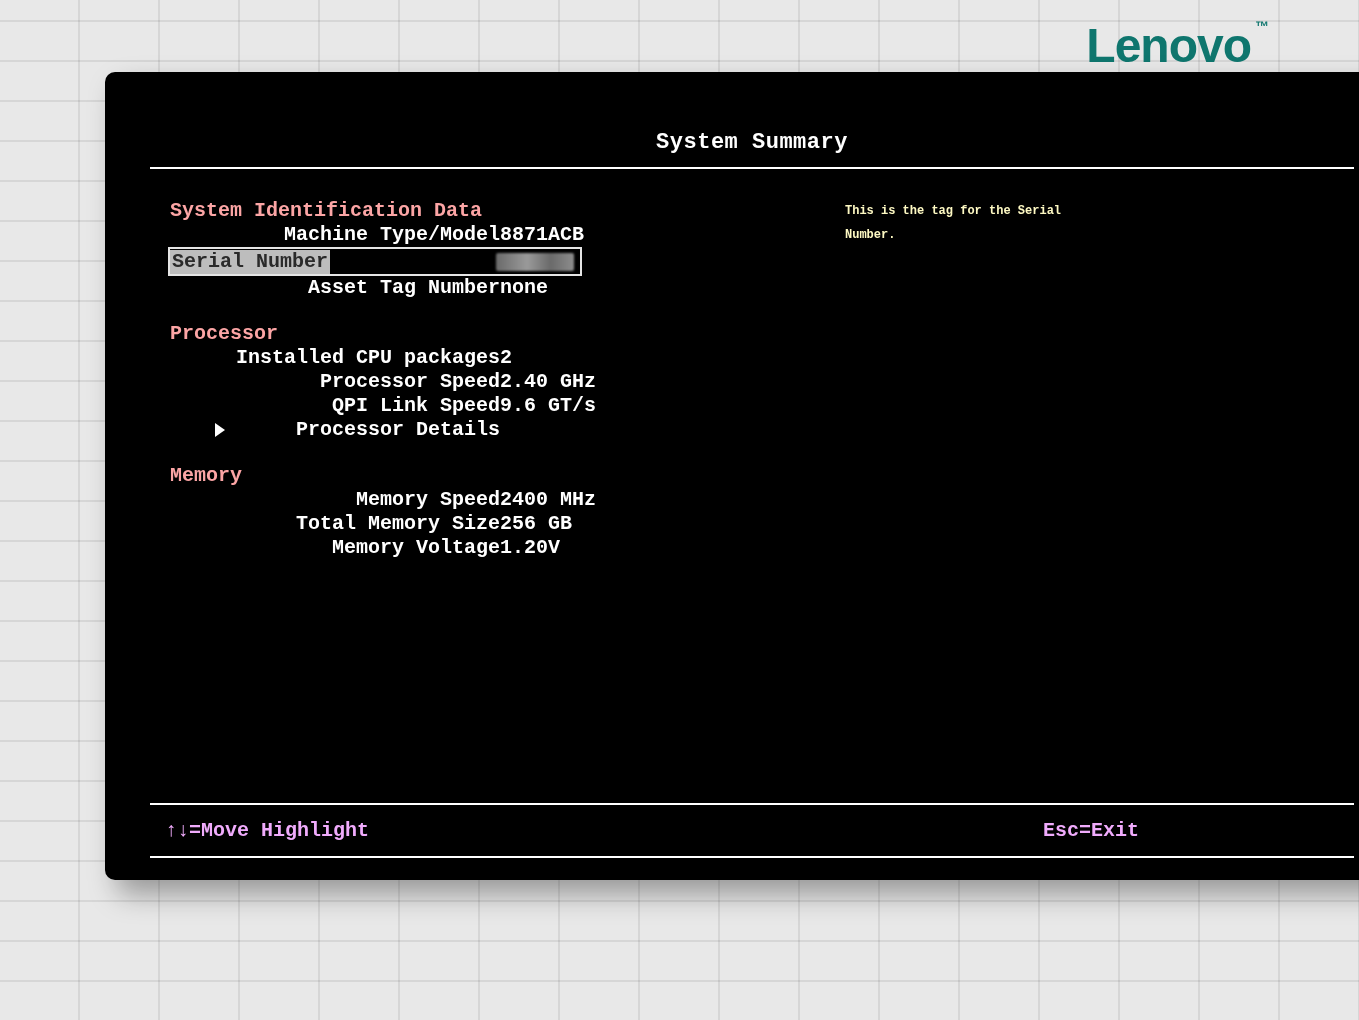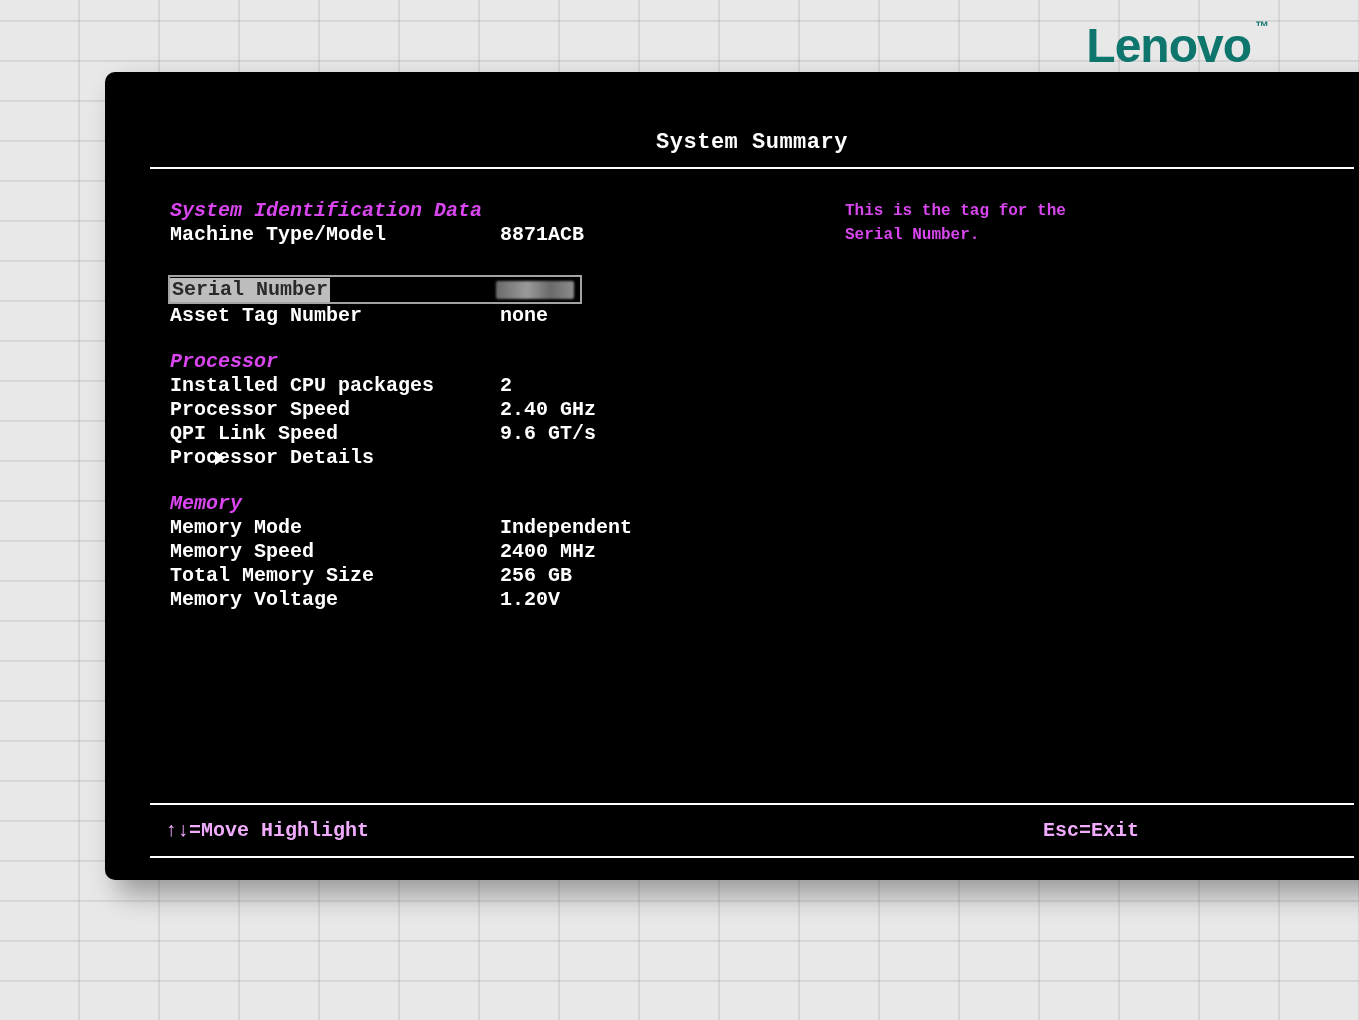--- a/index.html
+++ b/index.html
@@ -33,34 +33,34 @@
   }
   hr.rule{
     border:none;border-top:2px solid #fff;margin:0 45px;
   }
   .content{
     position:relative;
     padding:30px 45px 0 65px;
     font-size:20px;line-height:24px;
     font-weight:bold;
   }
-  .left-col{width:330px;display:inline-block;vertical-align:top;}
+  .left-col{width:330px;display:inline-block;vertical-align:top;text-align:right;}
   .val-col{display:inline-block;vertical-align:top;max-width:400px;}
   .row{white-space:nowrap;}
-  .section-head{color:#d946ef;font-style:italic;}
+  .section-head{color:#fca5a5;}
   .help{
     position:absolute;left:740px;top:30px;width:260px;
-    color:#d946ef;font-size:16px;line-height:24px;font-weight:bold;
+    color:#fef9c3;font-size:12px;line-height:24px;font-weight:bold;
     white-space:normal;
   }
   .highlight-row{
     position:relative;display:flex;align-items:center;height:25px;
     width:410px;
-    border:2px solid #a3a3a3;
-    margin-left:-2px;padding-left:0;margin-top:28px;
+    border:2px solid #e5e5e5;
+    margin-left:-2px;padding-left:0;
   }
   .highlight-row .hl-label{
     background:#bdbdbd;color:#2a2a2a;padding:0 2px;font-weight:bold;
   }
   .highlight-row .hl-value{
     margin-left:auto;margin-right:6px;
     width:78px;height:18px;
     background:linear-gradient(90deg,#6a6a6a,#9a9a9a 40%,#6a6a6a 70%,#8d8d8d);
     filter:blur(1.2px);border-radius:2px;
   }
@@ -125,23 +125,20 @@
     <div class="row" style="position:relative">
       <span class="arrow" style="top:5px"></span>
       <span class="left-col">Processor Details</span>
     </div>
 
     <div style="height:22px"></div>
 
     <div class="row section-head">Memory</div>
 
     <div class="row">
-      <span class="left-col">Memory Mode</span><span class="val-col">Independent</span>
-    </div>
-    <div class="row">
       <span class="left-col">Memory Speed</span><span class="val-col">2400 MHz</span>
     </div>
     <div class="row">
       <span class="left-col">Total Memory Size</span><span class="val-col">256 GB</span>
     </div>
     <div class="row">
       <span class="left-col">Memory Voltage</span><span class="val-col">1.20V</span>
     </div>
 
   </div>

